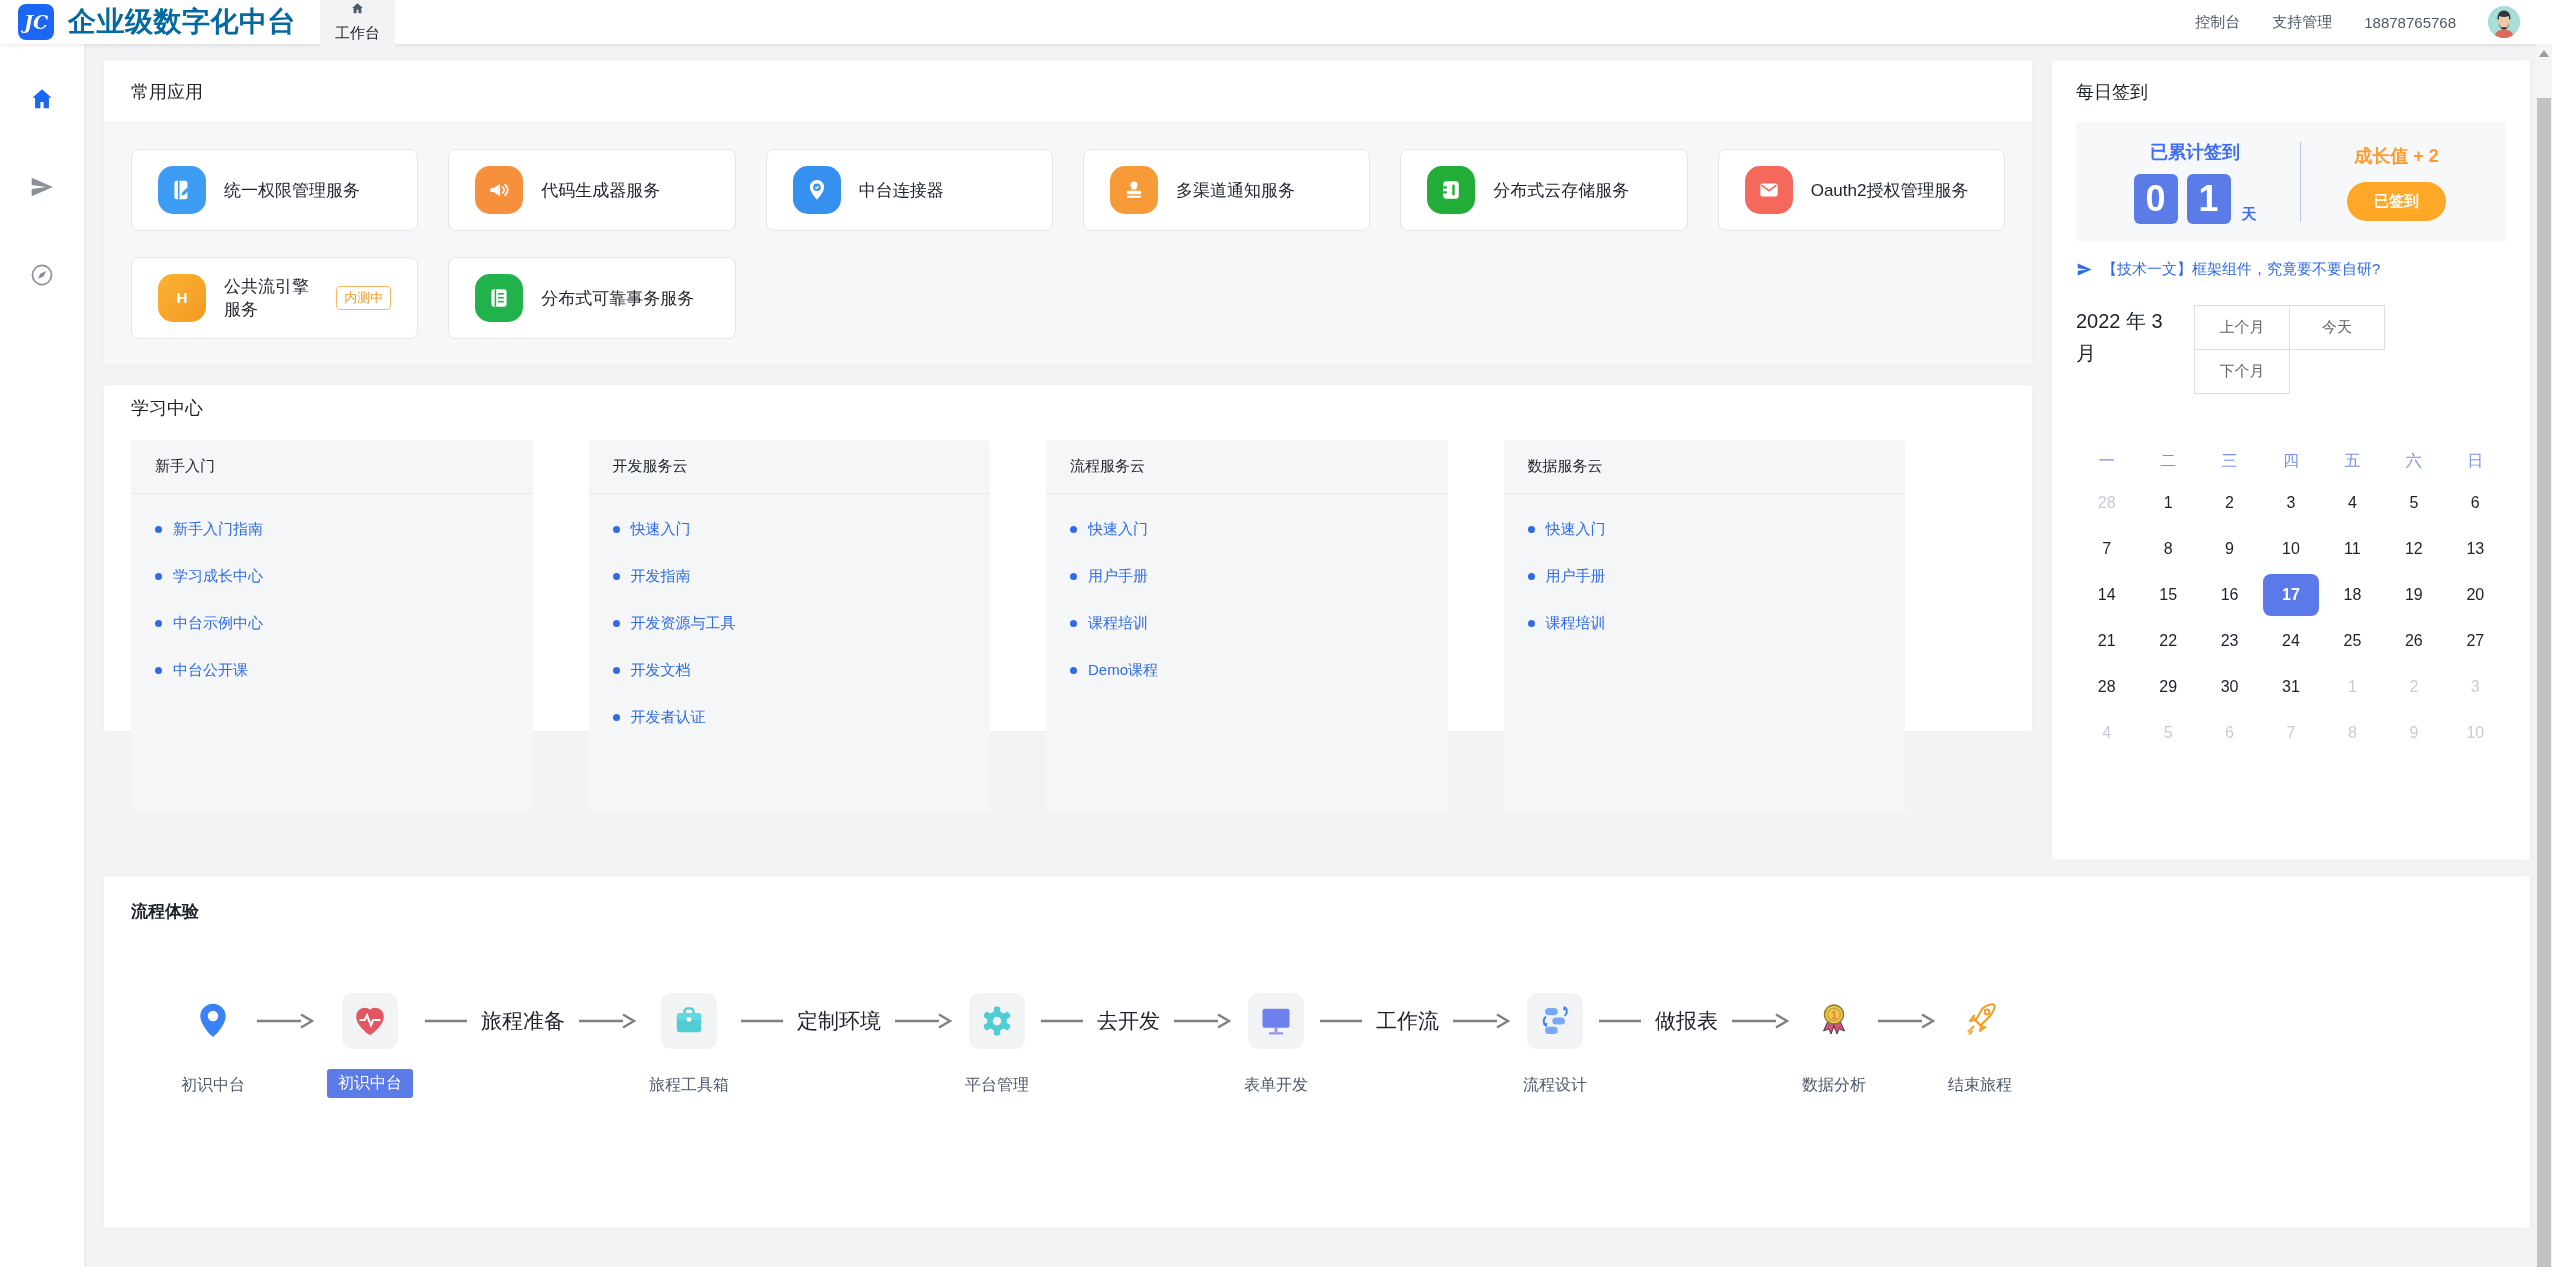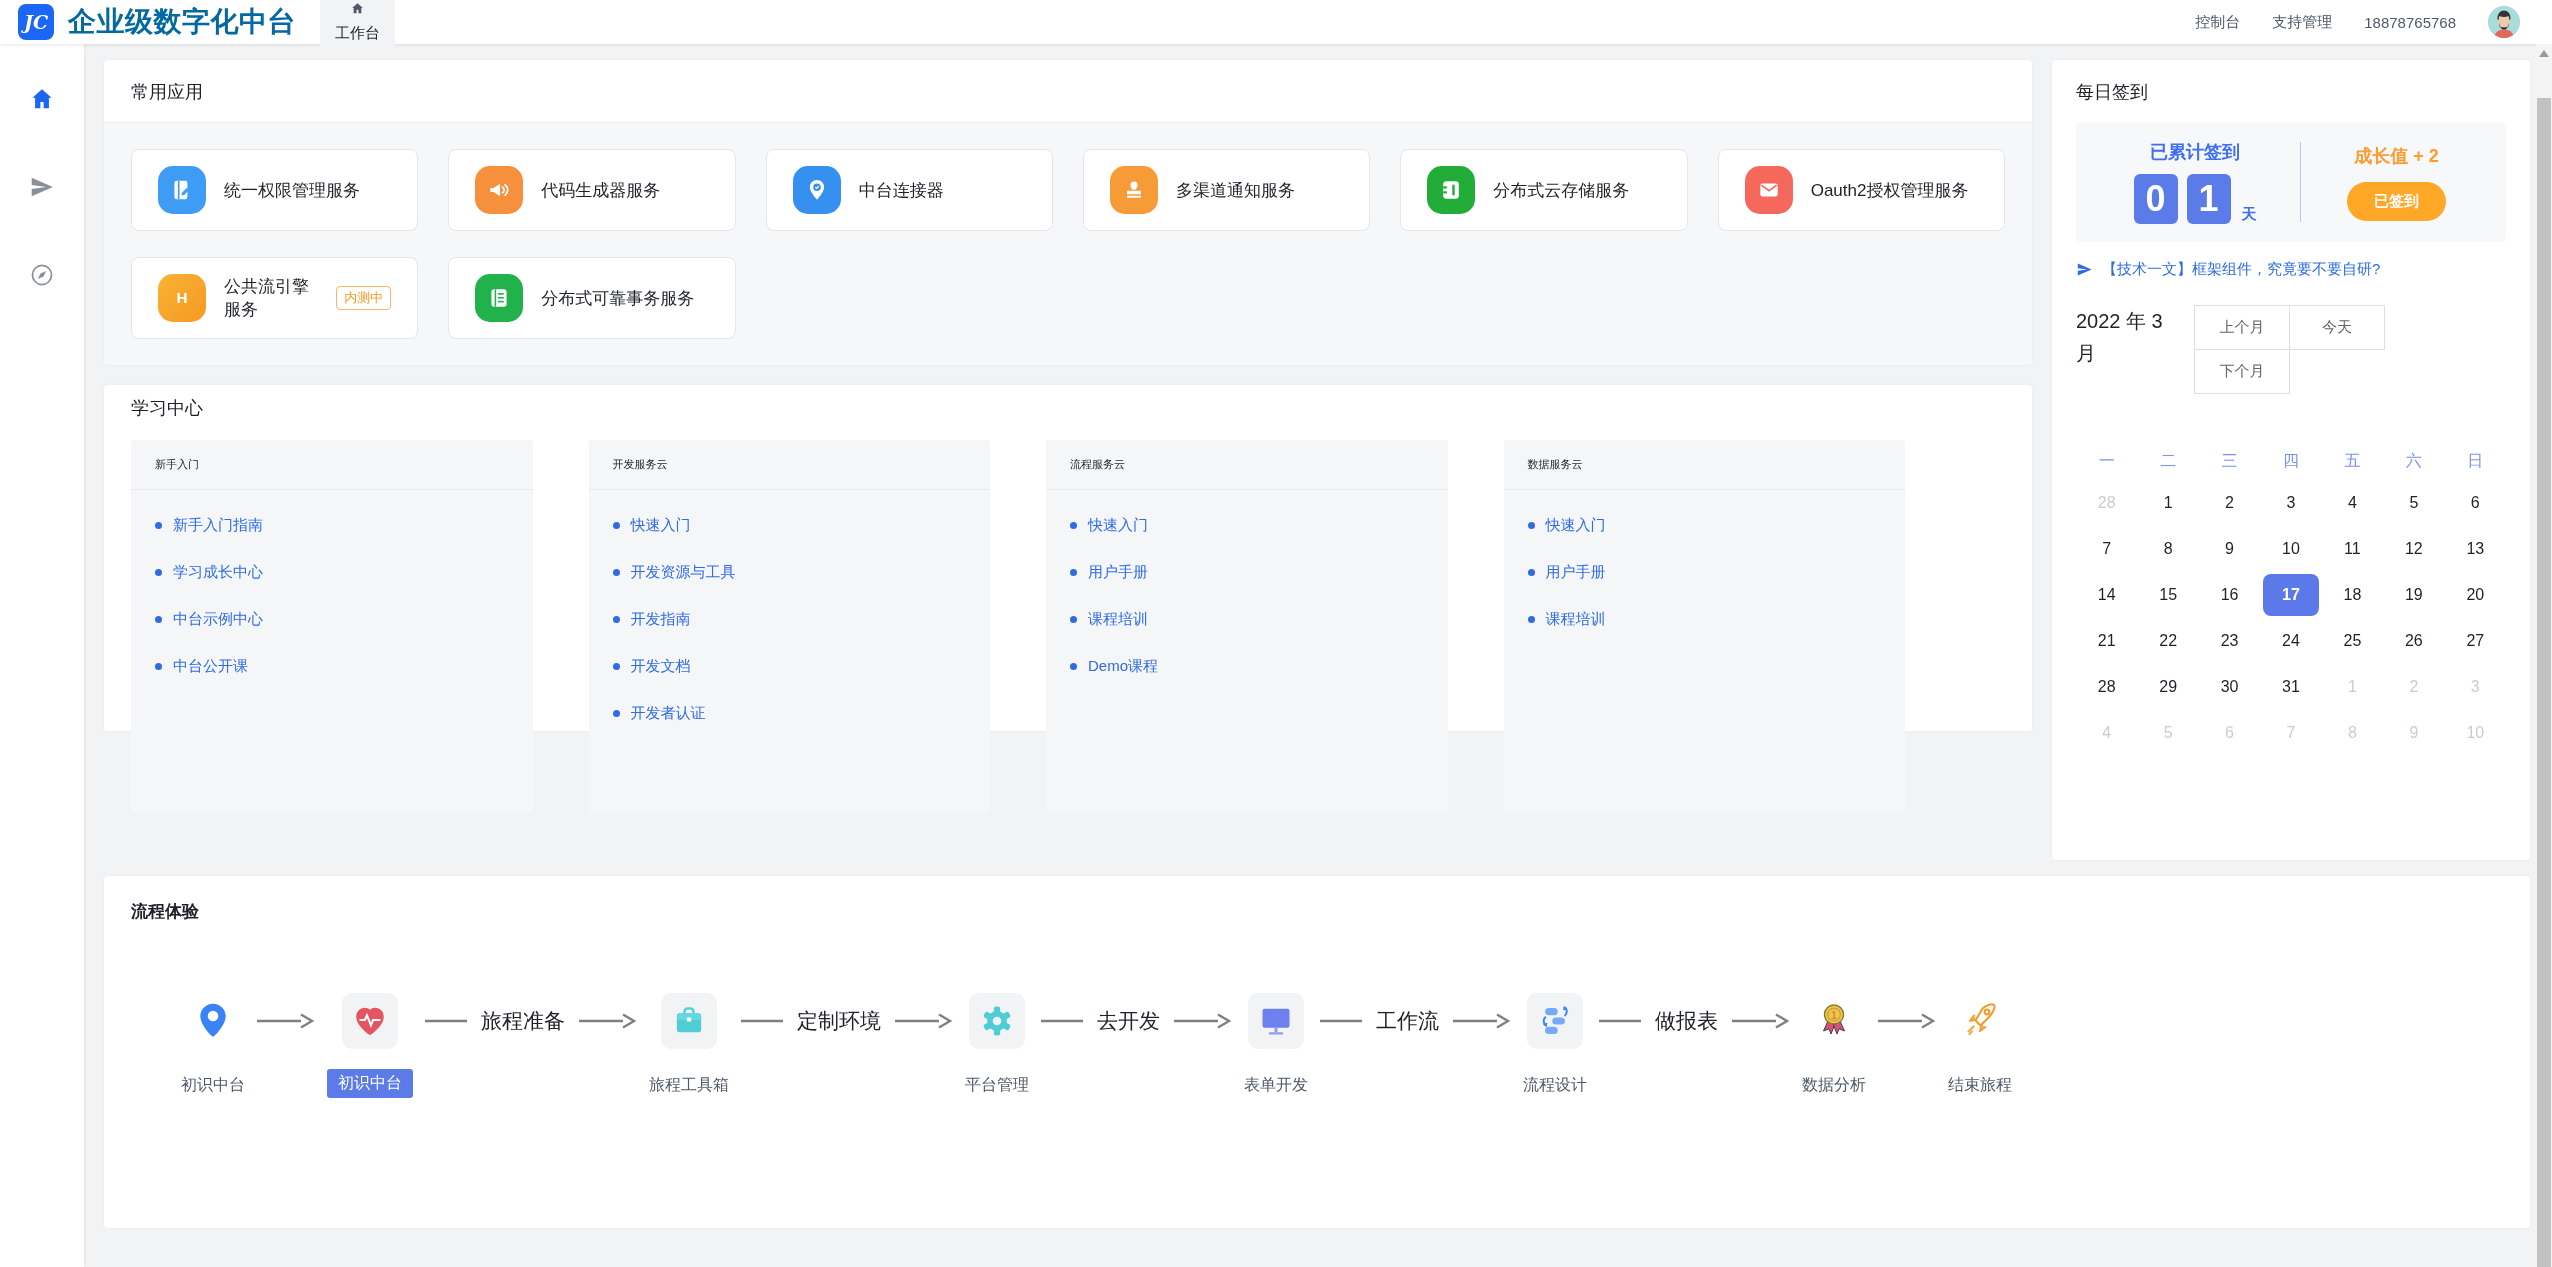--- a/index.html
+++ b/index.html
@@ -30,21 +30,21 @@
   .apps-body { background:#f6f7f9; border-top:1px solid #eceef1; padding:26px 27px; display:grid; grid-template-columns:repeat(6,1fr); gap:26px 30px; border-radius:0 0 4px 4px; }
   .app-card { background:#fff; border:1px solid #e5e6eb; border-radius:8px; height:82px; display:flex; align-items:center; padding:0 26px; gap:18px; font-size:17px; cursor:pointer; }
   .app-icon { width:48px; height:48px; border-radius:15px; display:flex; align-items:center; justify-content:center; flex:none; }
   .badge { color:#f59a23; border:1px solid #f7b763; font-size:13px; padding:2px 7px; border-radius:4px; margin-left:8px; white-space:nowrap; }
 
   
   .panel-learning { height:346px; padding:11px 27px; }
   .learn-title { font-size:18px; margin-bottom:20px; }
   .learn-grid { display:grid; grid-template-columns:repeat(4,1fr); gap:56px; padding-right:100px; }
   .learn-col { background:#f4f6f8; height:372px; border-radius:2px; }
-  .learn-col-head { padding:17px 24px; font-size:11px; border-bottom:1px solid #e7e9ec; }
+  .learn-col-head { padding:17px 24px; font-size:15px; border-bottom:1px solid #e7e9ec; }
   .learn-links { padding:12px 24px; }
   .learn-link { display:flex; align-items:center; gap:11px; padding:14px 0; font-size:15px; color:#2f6be4; cursor:pointer; }
   .bullet { width:7px; height:7px; border-radius:50%; background:#2f6be4; flex:none; }
 
   
   .panel-daily { height:800px; padding:20px 0; }
   .daily-title { padding:0 24px 18px; font-size:18px; }
   .signin-box { margin:0 24px; background:#f7f8fa; border-radius:4px; padding:18px 14px; display:flex; align-items:center; }
   .signin-left { flex:1.1; display:flex; flex-direction:column; align-items:center; gap:10px; }
   .accum { color:#3d6ef5; font-weight:bold; font-size:18px; }
@@ -257,25 +257,25 @@
             </div>
             <div class="learn-col">
               <div class="learn-col-head">开发服务云</div>
               <div class="learn-links">
                   <div class="learn-link">
                     <span class="bullet"></span>
                     <span>快速入门</span>
                   </div>
                   <div class="learn-link">
                     <span class="bullet"></span>
+                    <span>开发指南</span>
+                  </div>
+                  <div class="learn-link">
+                    <span class="bullet"></span>
                     <span>开发资源与工具</span>
-                  </div>
-                  <div class="learn-link">
-                    <span class="bullet"></span>
-                    <span>开发指南</span>
                   </div>
                   <div class="learn-link">
                     <span class="bullet"></span>
                     <span>开发文档</span>
                   </div>
                   <div class="learn-link">
                     <span class="bullet"></span>
                     <span>开发者认证</span>
                   </div>
                 </div>

